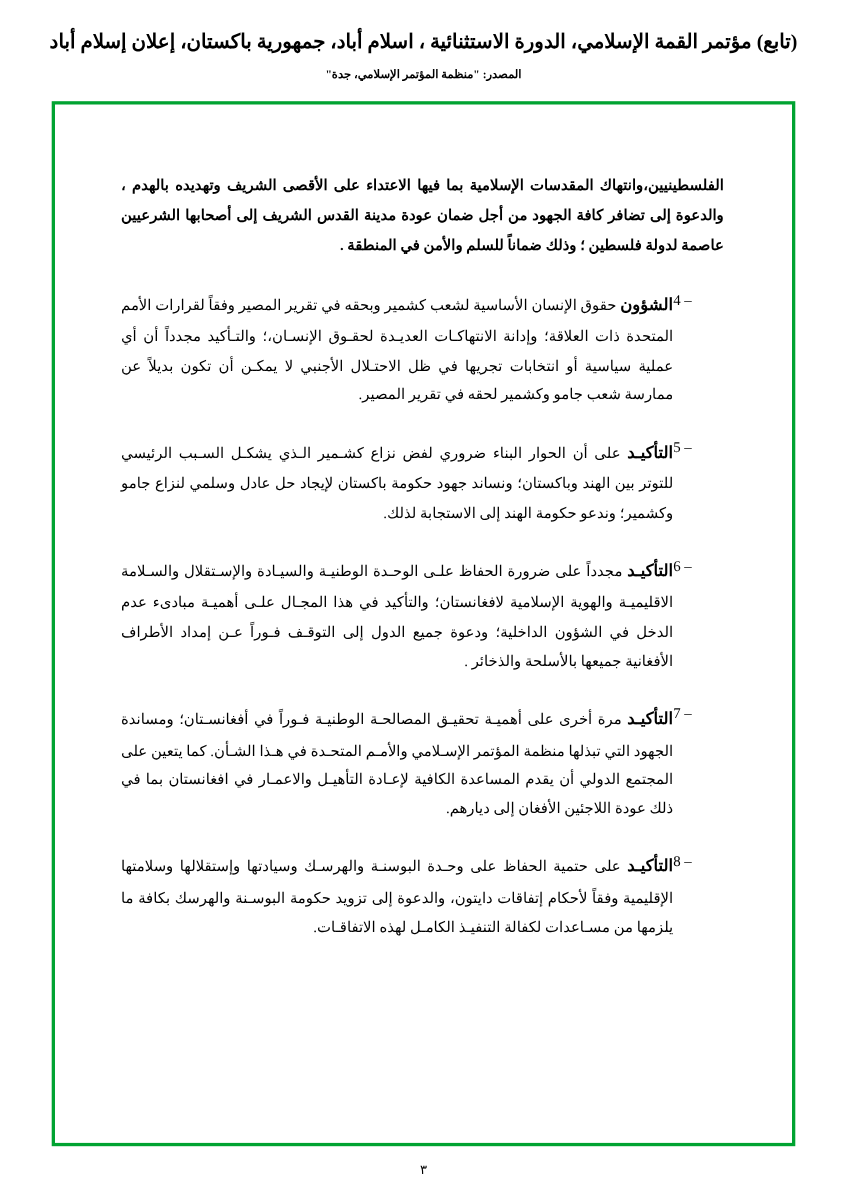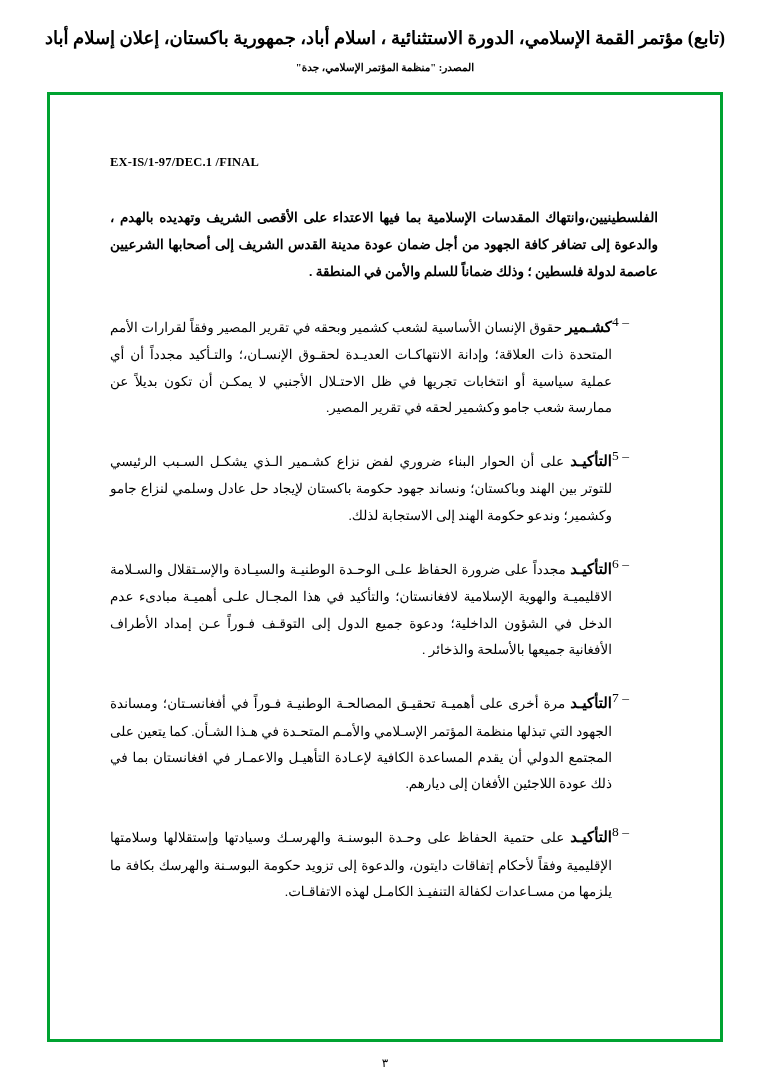--- a/index.html
+++ b/index.html
@@ -130,30 +130,29 @@
 <div class="page">
 
   <div class="header">
     <div class="header-line1">(تابع) مؤتمر القمة الإسلامي، الدورة الاستثنائية ، اسلام أباد، جمهورية باكستان، إعلان إسلام أباد</div>
     <div class="header-line2">المصدر: "منظمة المؤتمر الإسلامي، جدة"</div>
   </div>
 
   <div class="frame">
     <div class="content">
 
-      <div class="doc-code">EX-IS/1-97/DEC.1 /FINAL</div>
 
       <div class="cont-para">
         <span>الفلسطينيين،وانتهاك المقدسات الإسلامية بما فيها الاعتداء على الأقصى الشريف وتهديده بالهدم ، والدعوة إلى تضافر كافة الجهود من أجل ضمان عودة مدينة القدس الشريف إلى أصحابها الشرعيين عاصمة لدولة فلسطين ؛ وذلك ضماناً للسلم والأمن في المنطقة .</span>
       </div>
 
       <div class="para-block">
         <div class="para-num">4 –</div>
         <div class="para-body">
-          <span class="lead">كشـمير</span><span> حقوق الإنسان الأساسية لشعب كشمير وبحقه في تقرير المصير وفقاً لقرارات الأمم المتحدة ذات العلاقة؛ وإدانة الانتهاكـات العديـدة لحقـوق الإنسـان،؛ والتـأكيد مجدداً أن أي عملية سياسية أو انتخابات تجريها في ظل الاحتـلال الأجنبي لا يمكـن أن تكون بديلاً عن ممارسة شعب جامو وكشمير لحقه في تقرير المصير.</span>
+          <span class="lead">الشؤون</span><span> حقوق الإنسان الأساسية لشعب كشمير وبحقه في تقرير المصير وفقاً لقرارات الأمم المتحدة ذات العلاقة؛ وإدانة الانتهاكـات العديـدة لحقـوق الإنسـان،؛ والتـأكيد مجدداً أن أي عملية سياسية أو انتخابات تجريها في ظل الاحتـلال الأجنبي لا يمكـن أن تكون بديلاً عن ممارسة شعب جامو وكشمير لحقه في تقرير المصير.</span>
         </div>
       </div>
 
       <div class="para-block">
         <div class="para-num">5 –</div>
         <div class="para-body">
           <span class="lead">التأكيـد</span><span> على أن الحوار البناء ضروري لفض نزاع كشـمير الـذي يشكـل السـبب الرئيسي للتوتر بين الهند وباكستان؛ ونساند جهود حكومة باكستان لإيجاد حل عادل وسلمي لنزاع جامو وكشمير؛ وندعو حكومة الهند إلى الاستجابة لذلك.</span>
         </div>
       </div>
 

